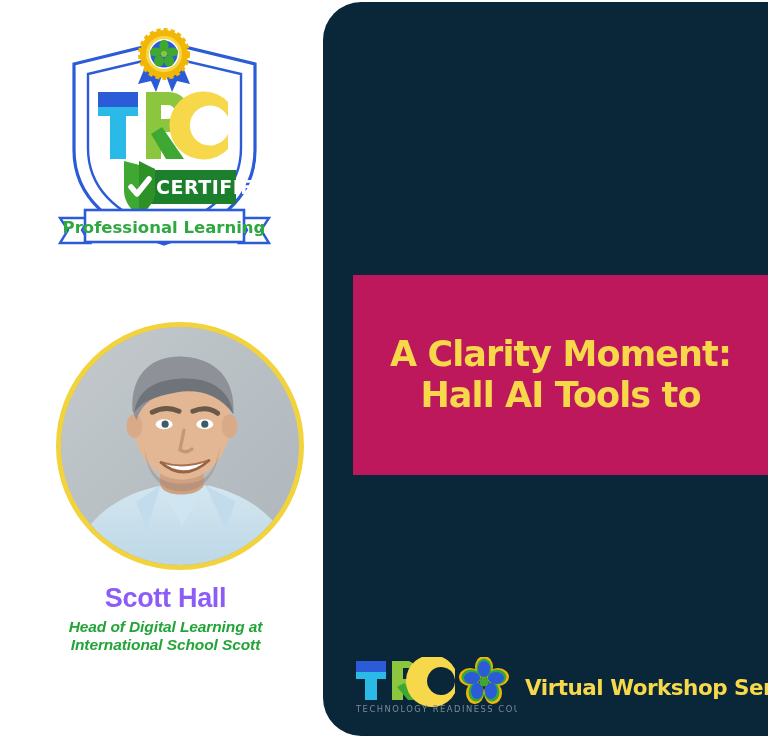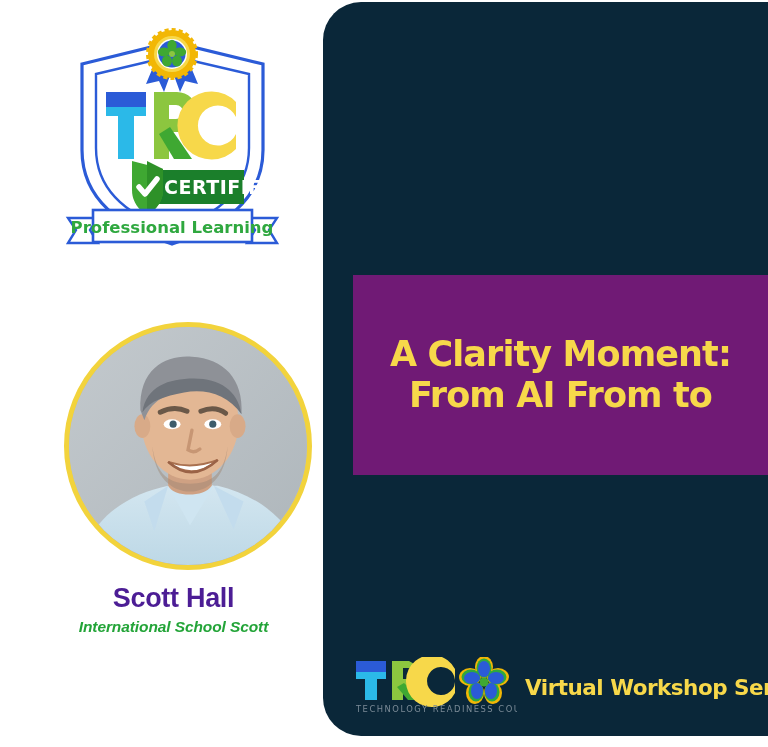--- a/index.html
+++ b/index.html
@@ -11,21 +11,21 @@
     height: 747px;
     background: #ffffff;
     font-family: "Liberation Sans", sans-serif;
     overflow: hidden;
     position: relative;
   }
 
   
   .left-col {
     position: absolute;
-    left: 12px; top: 0;
+    left: 4px; top: 0;
     width: 323px;
     height: 615px;
     background: #ffffff;
   }
 
   
   .badge-wrap {
     position: absolute;
     left: 48px;
     top: 22px;
@@ -50,21 +50,21 @@
   .photo-wrap svg { display:block; width: 100%; height: 100%; }
 
   
   .speaker-name {
     position: absolute;
     left: 0; top: 583px;
     width: 323px;
     text-align: center;
     font-size: 27px;
     font-weight: bold;
-    color: #4c1d95;
+    color: #8b5cf6;
     letter-spacing: -0.3px;
   }
   .speaker-role {
     position: absolute;
     left: 0; top: 618px;
     width: 323px;
     text-align: center;
     font-size: 15.5px;
     font-weight: bold;
     font-style: italic;
@@ -85,21 +85,21 @@
     overflow: hidden;
   }
 
   
   .title-band {
     position: absolute;
     left: 30px;
     top: 273px;
     width: 415px;
     height: 200px;
-    background: #701a75;
+    background: #be185d;
     display: flex;
     align-items: center;
     justify-content: center;
   }
   .title-text {
     color: #F7D84A;
     font-size: 35px;
     font-weight: bold;
     line-height: 41px;
     text-align: center;
@@ -243,30 +243,31 @@
         <path d="M100 136 q24 22 50 -2" stroke="#9a6246" stroke-width="2.5" fill="none"></path>
 
         <path d="M84 120 C86 152 104 166 122 166 C140 166 158 152 160 120 C156 150 142 158 122 158 C102 158 88 150 84 120 Z" fill="#9b8574" opacity="0.45"></path>
       </g>
     </svg>
   </div>
 
   <div class="speaker-name">Scott Hall</div>
 
   <div class="speaker-role">
+    <div>Head of Digital Learning at</div>
     <div>International School Scott</div>
   </div>
 </div>
 
 <div class="dark-panel">
 
   <div class="title-band">
     <div class="title-text">
       <div>A Clarity Moment:</div>
-      <div>From AI From to</div>
+      <div>Hall AI Tools to</div>
     </div>
   </div>
 
   <div class="footer-row">
     <div class="footer-logo">
       <svg width="163" height="60" viewBox="0 0 163 60">
 
         <rect x="2" y="4" width="30" height="11" fill="#2B5BD7"></rect>
         <rect x="2" y="15" width="30" height="7" fill="#2BB9E8"></rect>
         <rect x="11" y="15" width="12" height="28" fill="#2BB9E8"></rect>

